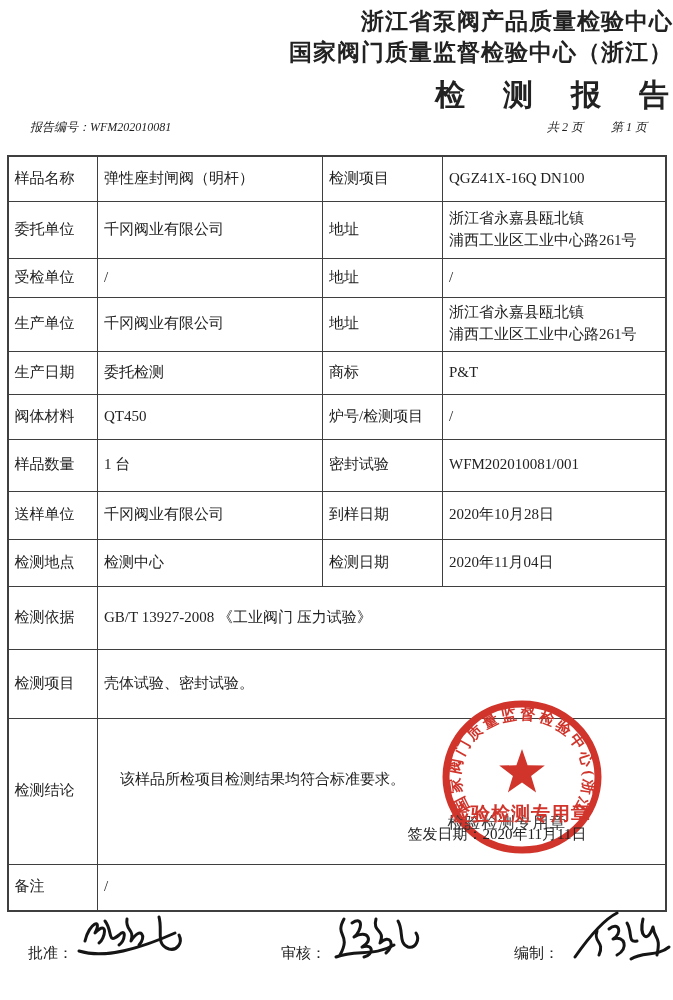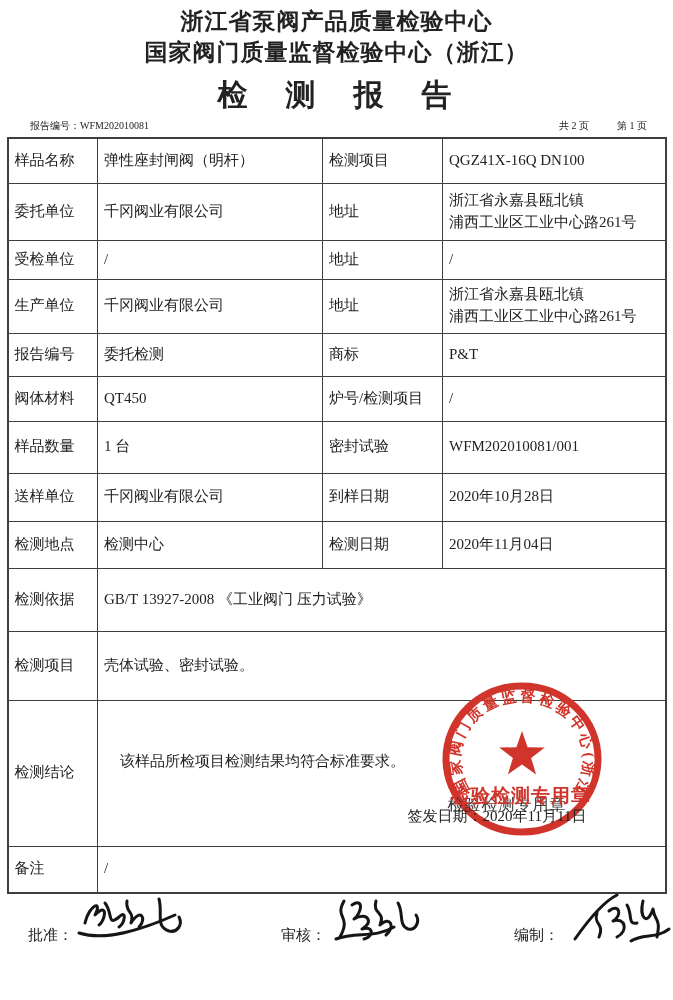--- a/index.html
+++ b/index.html
@@ -3,25 +3,25 @@
 <meta charset="utf-8">
 <style>
   * { margin:0; padding:0; box-sizing:border-box; }
   html,body { background:#ffffff; }
   .page {
     position:relative; width:673px; height:1000px; margin:0 auto;
     background:#ffffff; color:#222;
     font-family:"Liberation Serif","DejaVu Serif",serif;
     overflow:hidden;
   }
-  .hdr { text-align:center; padding-top:6px; }
+  .hdr { text-align:right; padding-top:6px; }
   .t1 { font-size:23px; font-weight:bold; line-height:31px; letter-spacing:1px; }
   .report-title { font-size:30px; font-weight:bold; margin-top:9px; letter-spacing:4px; line-height:36px; }
   .meta { display:flex; justify-content:space-between; align-items:flex-end;
-          font-size:10px; margin:6px 26px 4px 30px; }
+          font-size:12px; margin:6px 26px 19px 30px;font-style:italic; }
   .meta-right span { margin-left:28px; }
 
   table.report {
     width:658px; margin:0 auto; border-collapse:collapse; table-layout:fixed;
     border:2px solid #3f3f3f;
   }
   table.report td {
     border:1px solid #3f3f3f; font-size:15px; text-align:left;
     vertical-align:middle; padding:3px 6px; white-space:pre-line; line-height:1.45;
   }
@@ -88,21 +88,21 @@
       <td>/</td>
     </tr>
     <tr class="r4">
       <td>生产单位</td>
       <td>千冈阀业有限公司</td>
       <td>地址</td>
       <td>浙江省永嘉县瓯北镇
 浦西工业区工业中心路261号</td>
     </tr>
     <tr class="r5">
-      <td>报告编号</td>
+      <td>生产日期</td>
       <td>委托检测</td>
       <td>商标</td>
       <td>P&amp;T</td>
     </tr>
     <tr class="r7">
       <td>阀体材料</td>
       <td>QT450</td>
       <td>炉号/检测项目</td>
       <td>/</td>
     </tr>

